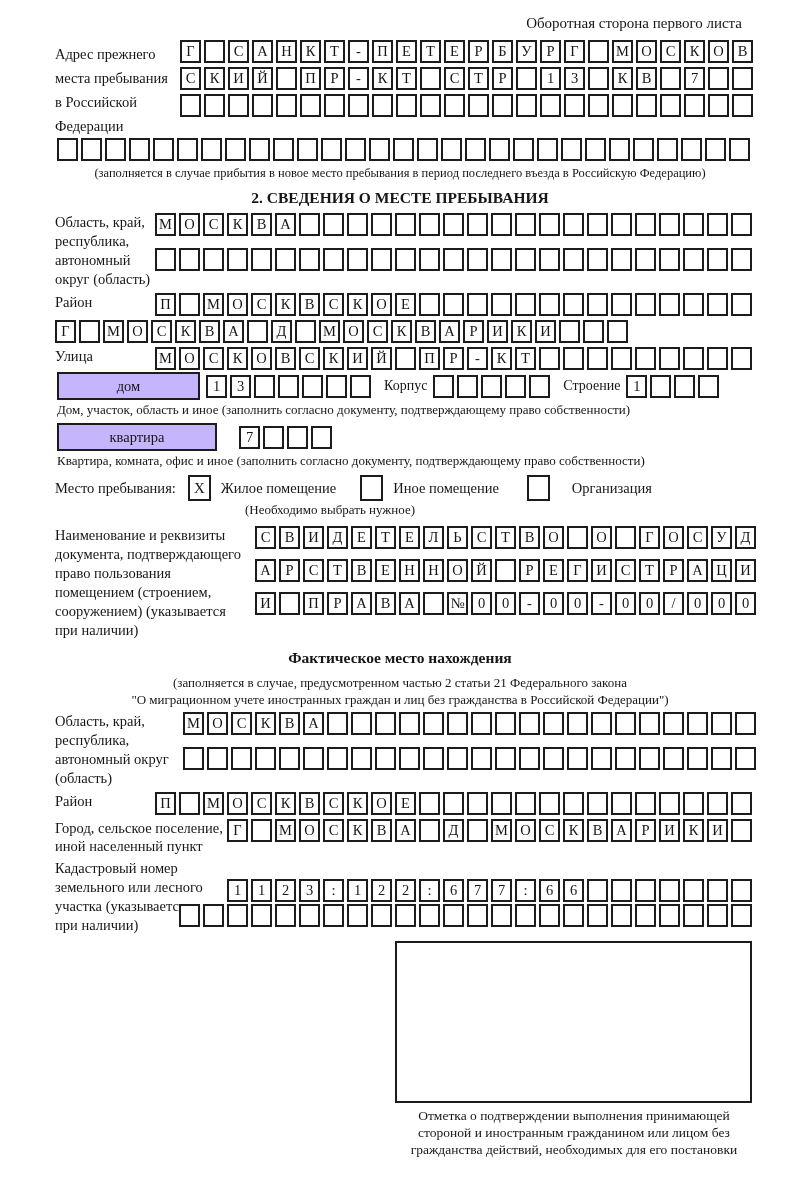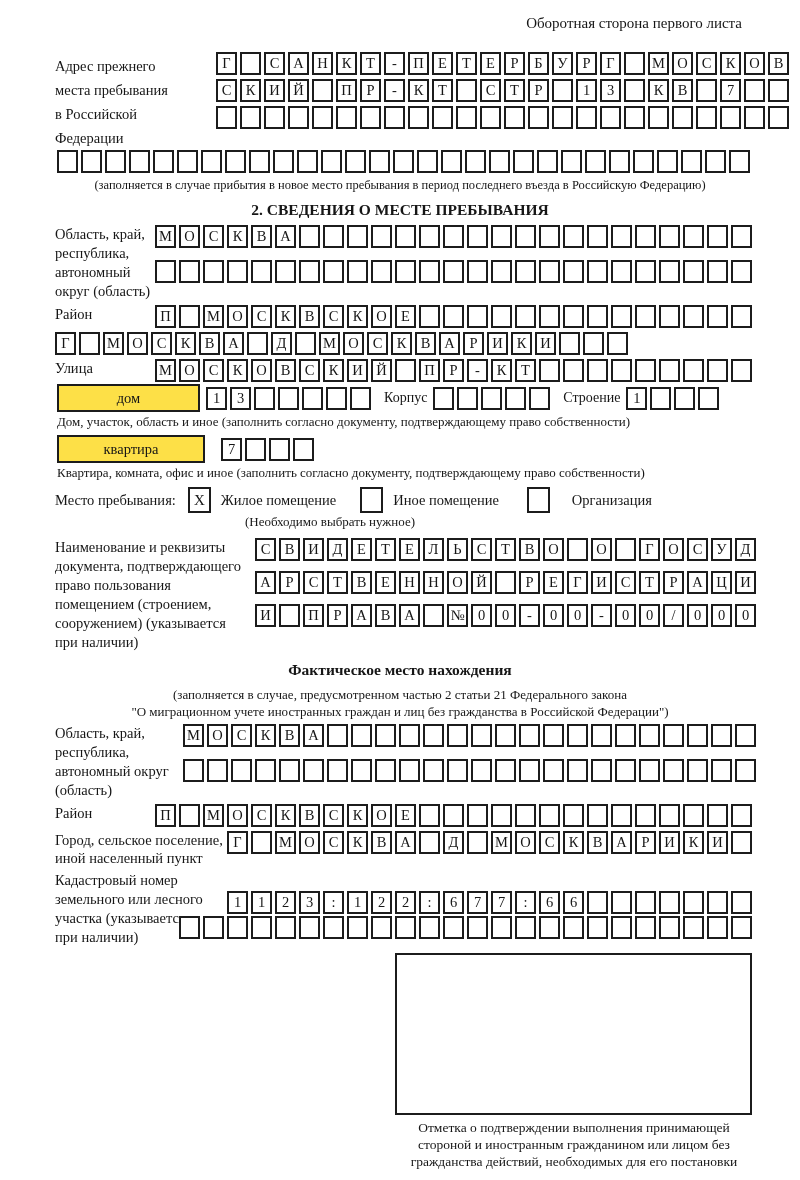--- a/index.html
+++ b/index.html
@@ -24,23 +24,23 @@
   .small-note { font-size:13px; line-height:16px; margin:2px 0 0 57px; }
 
   .sec-title { text-align:center; font-weight:bold; font-size:15.5px; line-height:20px; margin:7px 0 5px 0; }
   .sec-title2 { text-align:center; font-weight:bold; font-size:15.5px; line-height:20px; margin:8px 0 6px 0; }
 
   .region-block { margin-top:0; }
   .rowgap { margin-bottom:12px; }
 
   .houserow { display:flex; align-items:center; margin:2px 0 0 57px; }
   .widebox { height:28px; border:2px solid #1c1c1c; display:flex; align-items:center; justify-content:center;
-             font-size:14.5px; flex:none; background:#fde047; }
+             font-size:14.5px; flex:none; background:#c4b5fd; }
   .wb-house { width:143px; margin-right:6px; }
-  .wb-flat  { width:148px; margin-right:16px; }
+  .wb-flat  { width:160px; margin-right:22px; }
   .inline-lbl { font-size:14px; margin:0 6px 0 10px; white-space:nowrap; }
 
   .stayrow { display:flex; align-items:center; margin:5px 0 0 55px; font-size:14.5px; height:28px; }
   .chk { flex:none; width:23px; height:26px; border:2px solid #1c1c1c; display:flex; align-items:center;
          justify-content:center; font-size:15px; margin:0 10px 0 12px; background:#fff; }
   .stay-hint { font-size:13px; line-height:16px; margin-left:245px; }
 
   .docrows .cellrow { margin-bottom:10px; }
 
   .law-note { text-align:center; font-size:13px; line-height:17px; margin-bottom:4px; }
@@ -48,21 +48,21 @@
   .cad-row2 { margin-left:-48px; margin-top:2px; }
 
   .stamp-box { width:357px; height:162px; border:2px solid #1c1c1c; margin:6px 0 0 395px; background:#fff; }
   .stamp-caption { width:392px; margin:4px 0 0 378px; text-align:center; font-size:13.5px; line-height:17px; }
 </style>
 </head>
 <body>
 
 <div class="header-note">Оборотная сторона первого листа</div>
 
-<div class="flexrow" style="margin-top:20px;gap:36px;">
+<div class="flexrow" style="margin-top:8px;">
   <div class="lbl tall w125">
       <div>Адрес прежнего</div>
       <div>места пребывания</div>
       <div>в Российской</div>
       <div>Федерации</div>
     </div>
   <div>
     <div class="cellrow">
         <div class="cell">Г</div>
         <div class="cell"></div>

